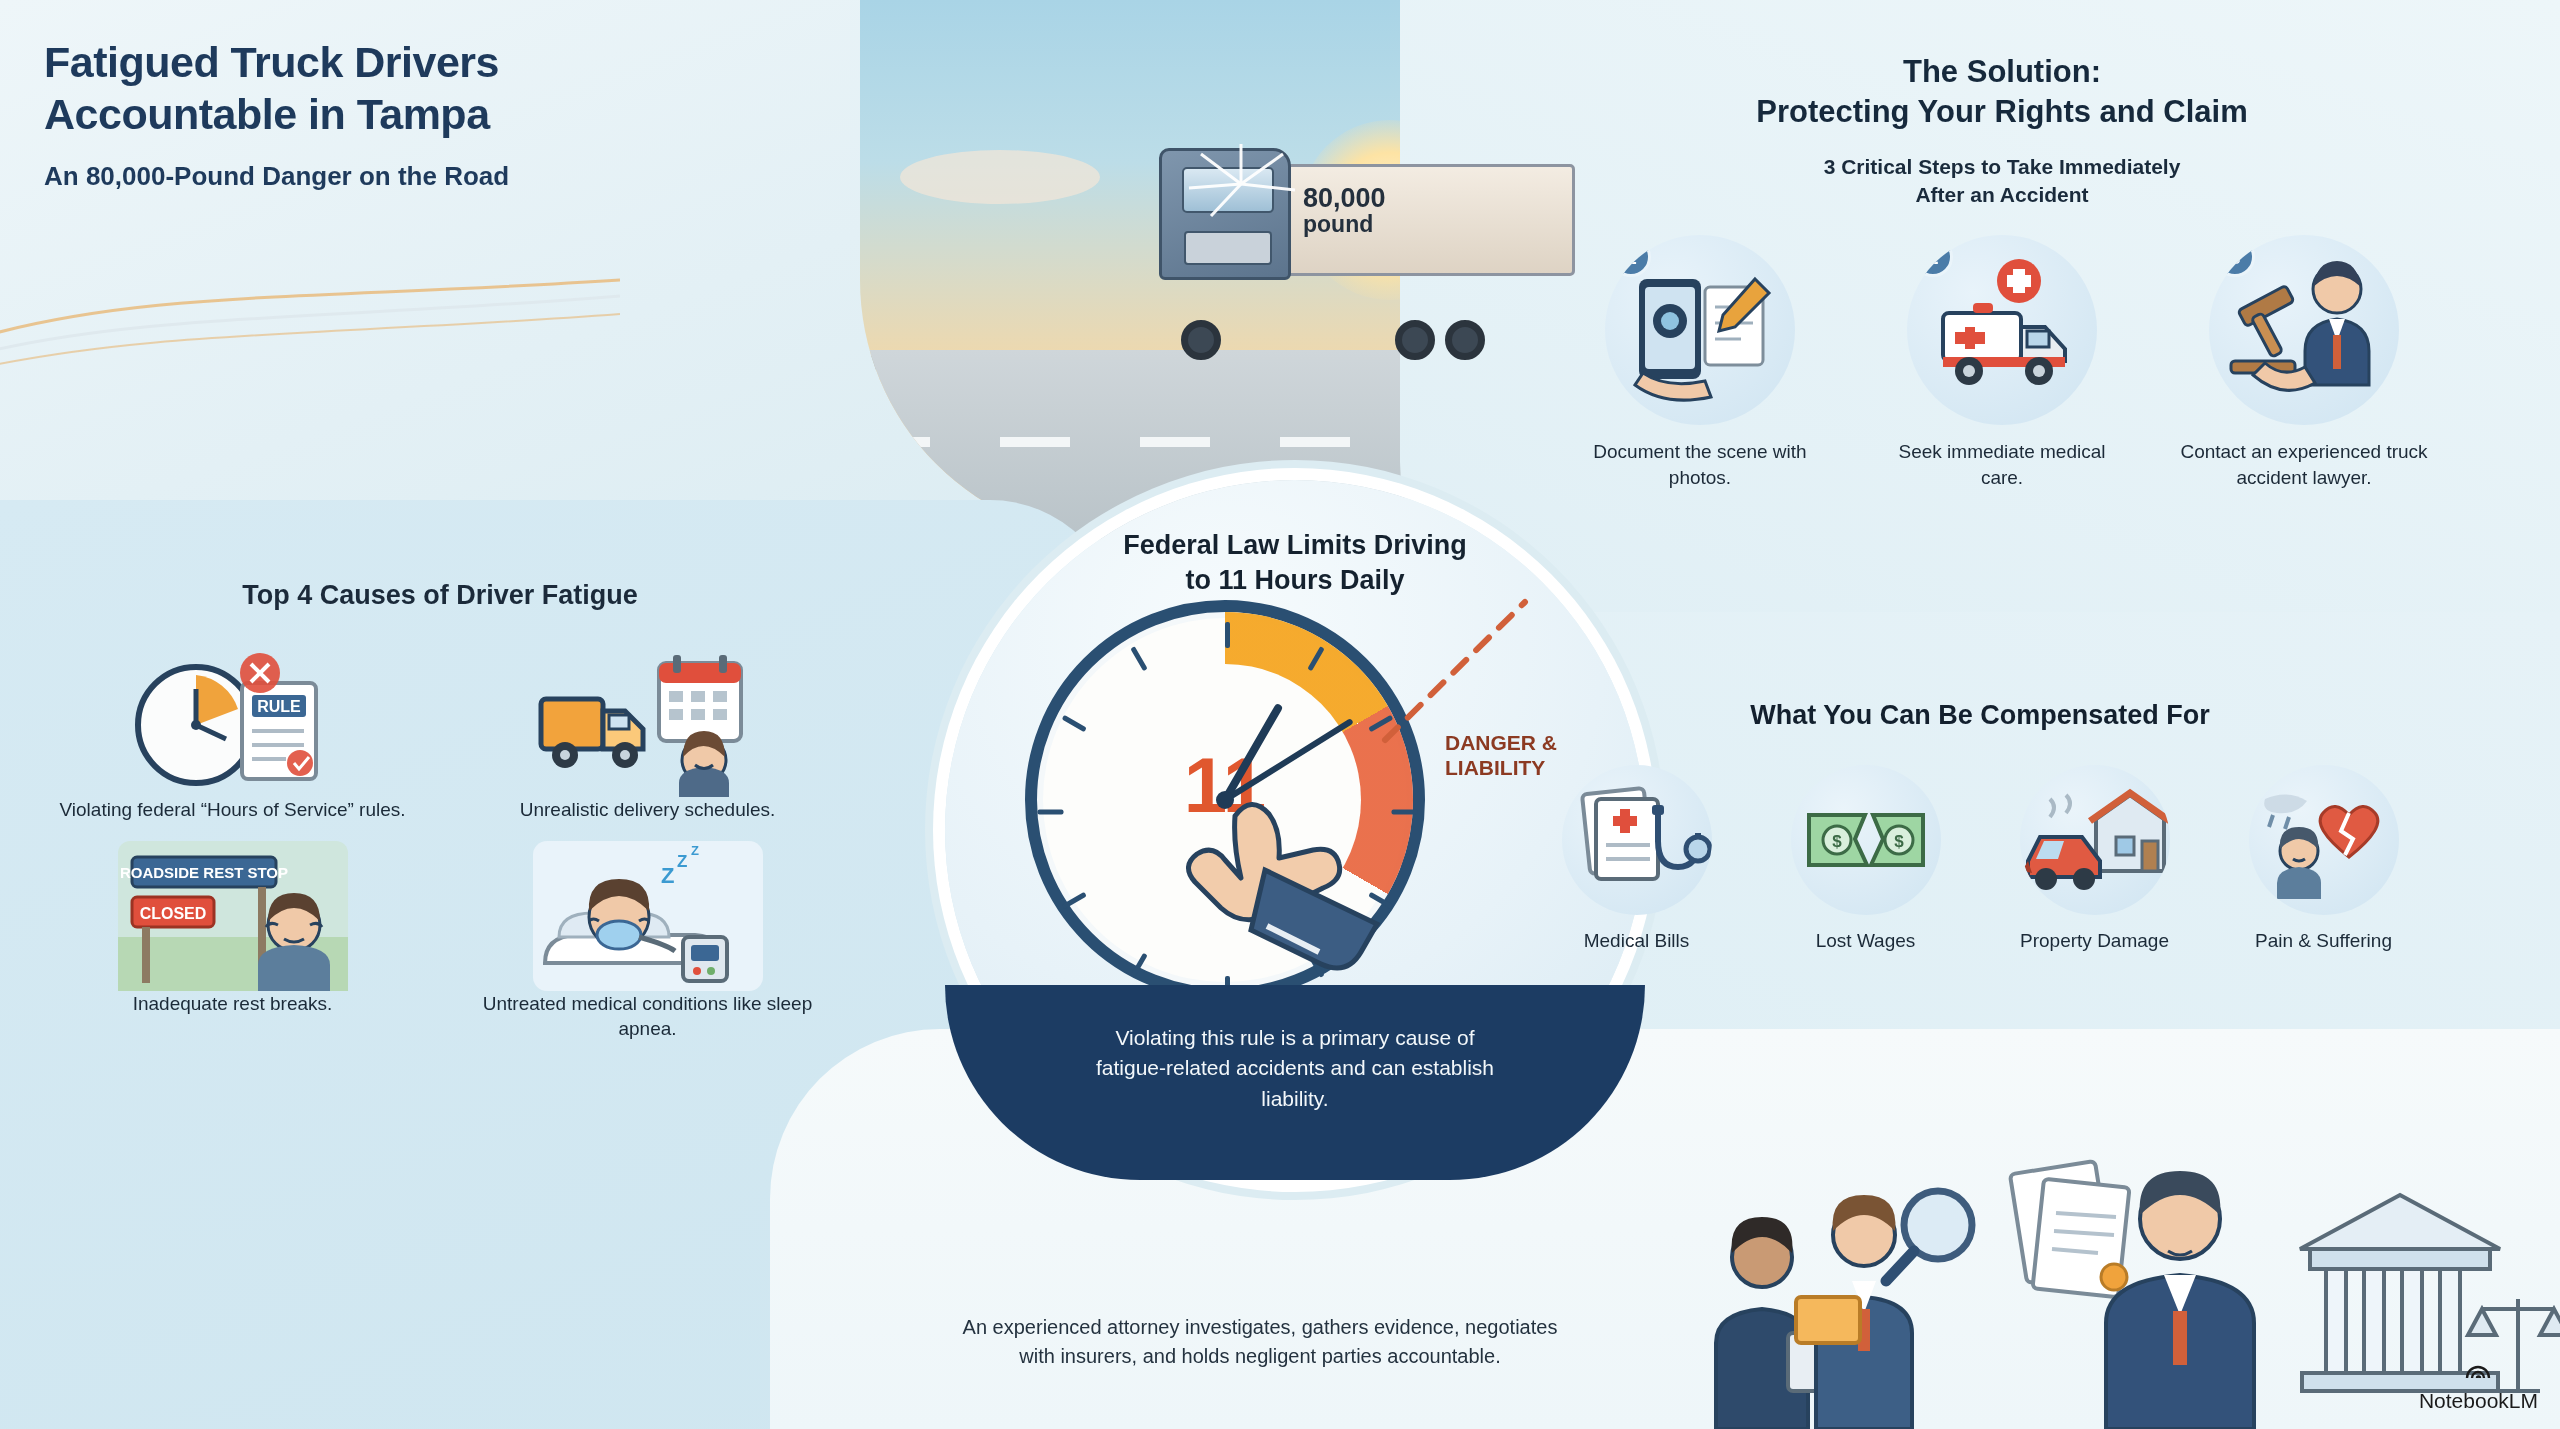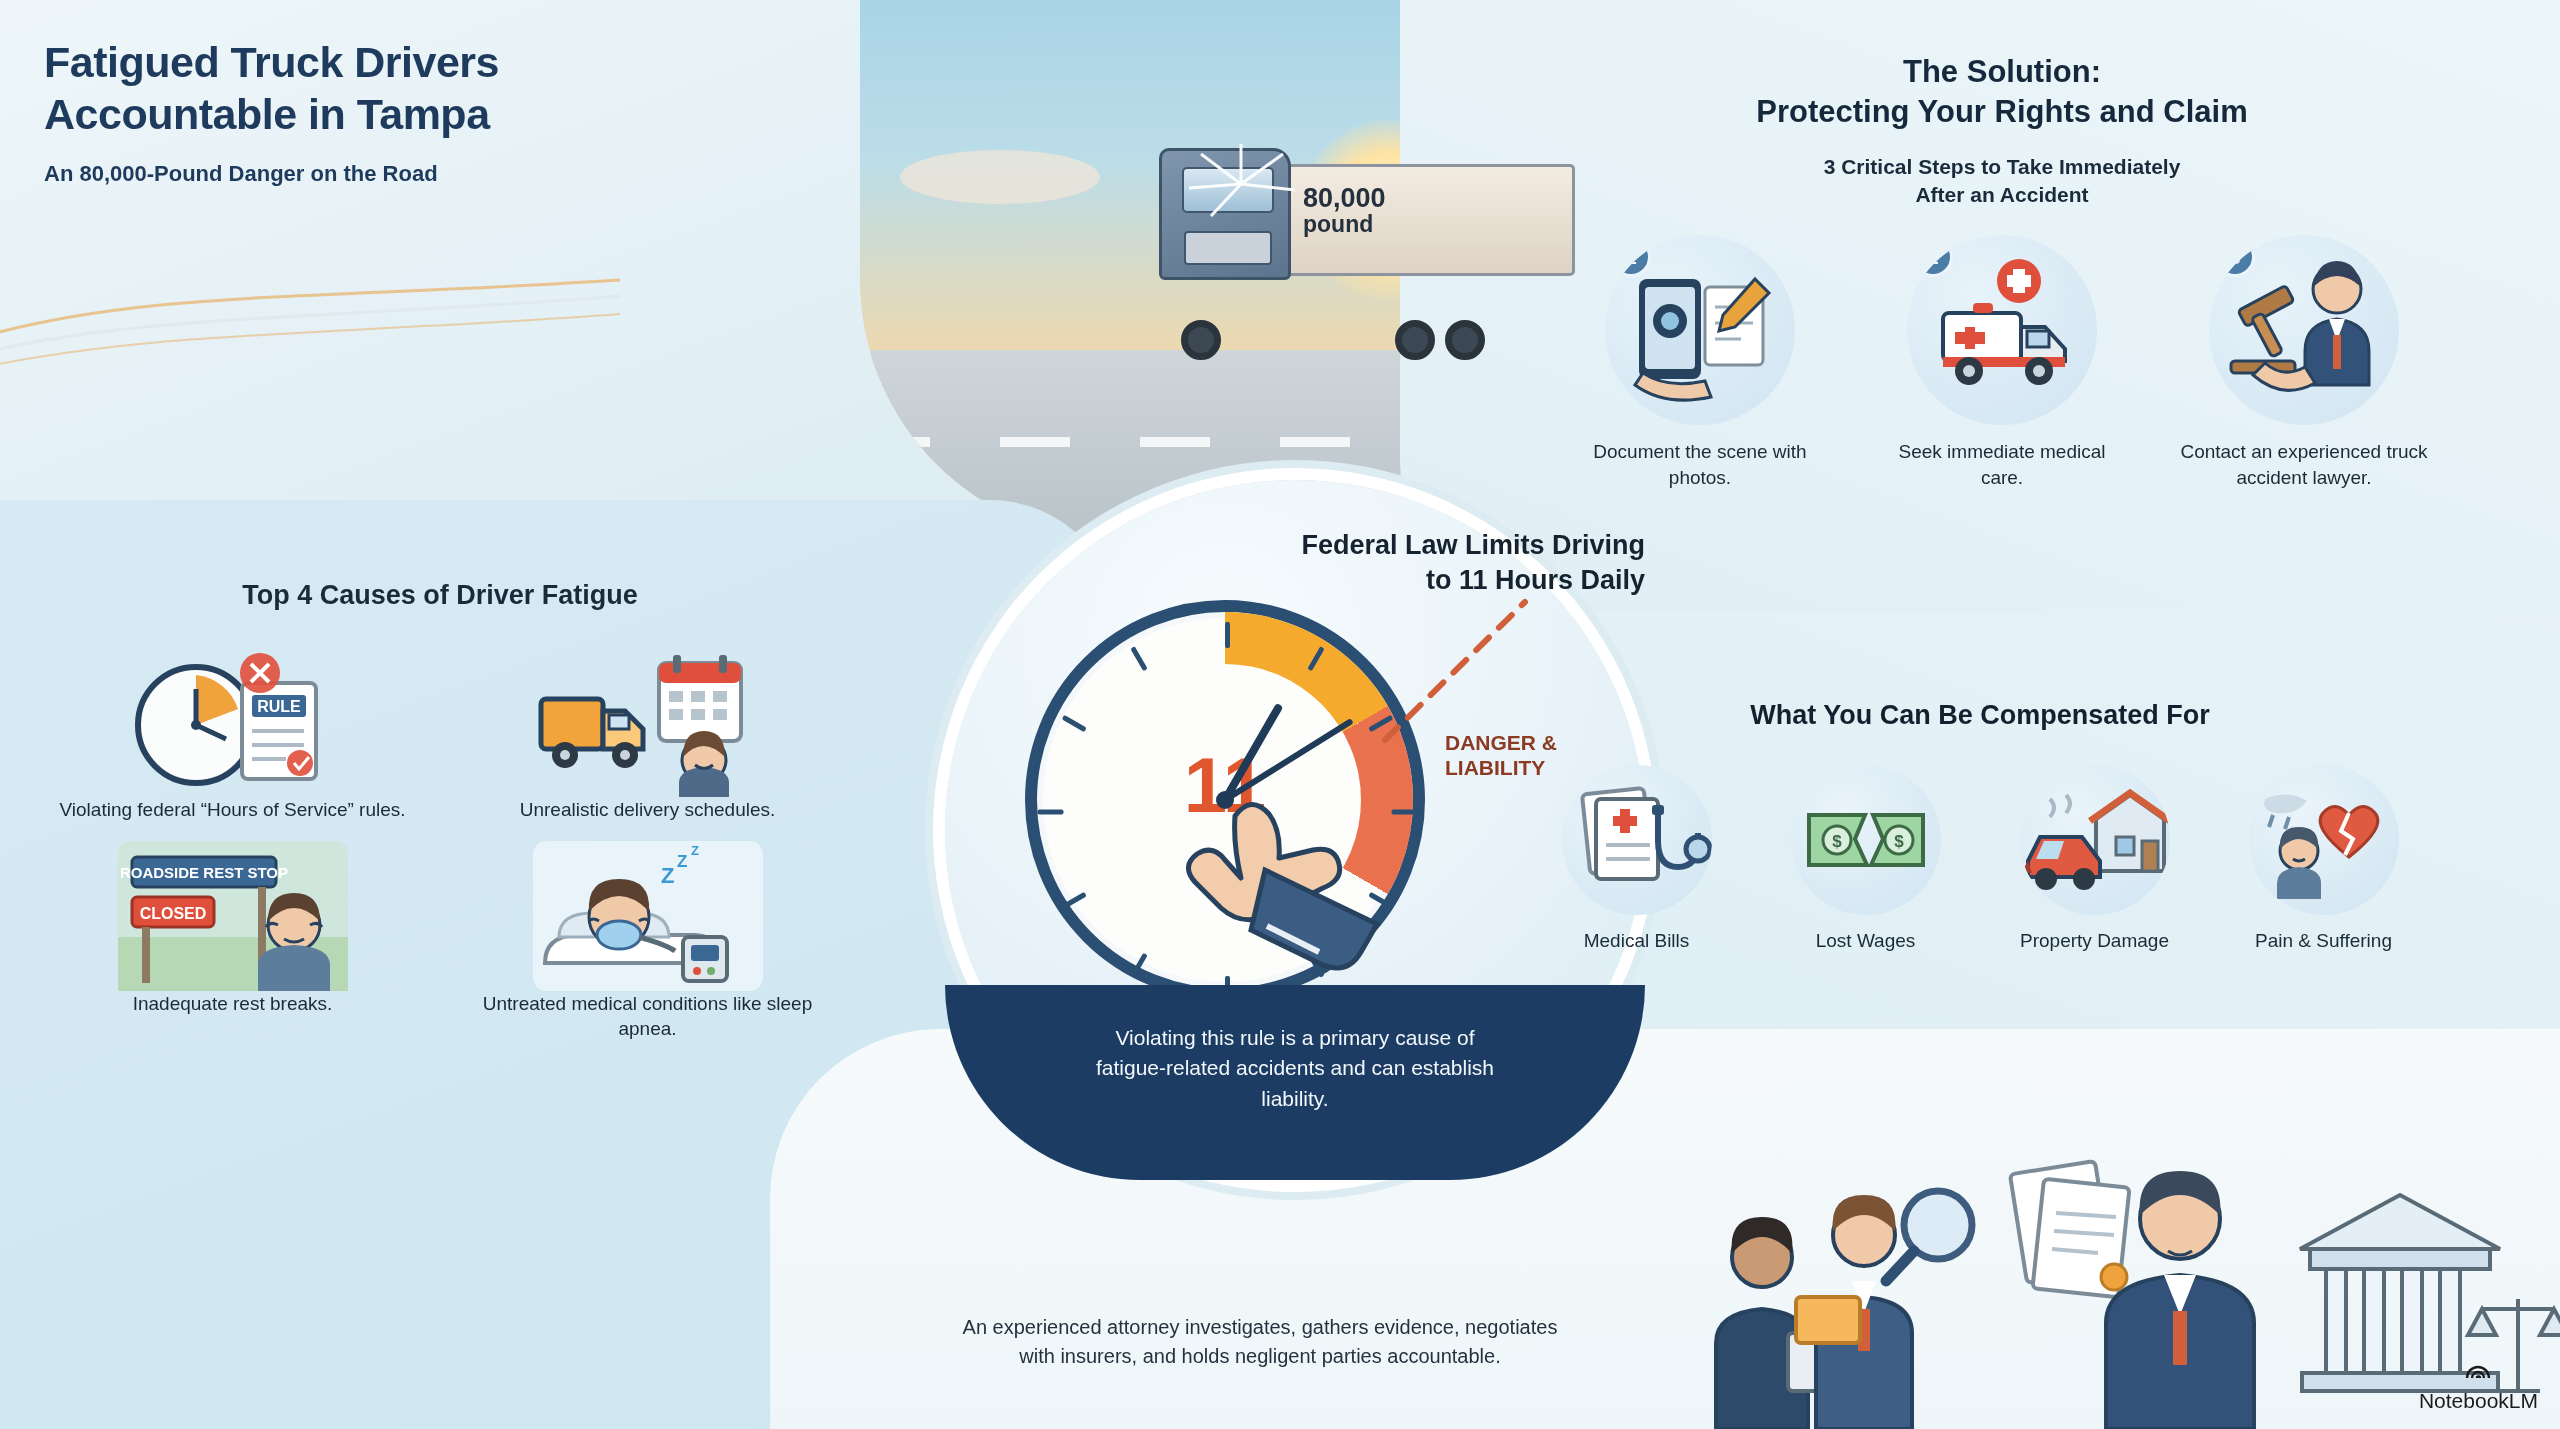--- a/index.html
+++ b/index.html
@@ -67,21 +67,21 @@
     border-top-left-radius: 170px;
   }
 
   
   .title-block { position: absolute; left: 44px; top: 36px; width: 620px; }
   .main-title {
     font-size: 43px; font-weight: 700; color: #1e3a5c; line-height: 1.22;
     letter-spacing: -.5px;
   }
   .sub-title {
-    margin-top: 20px; font-size: 22px; font-weight: 700; color: #1e3a5c;
+    margin-top: 20px; font-size: 26px; font-weight: 700; color: #1e3a5c;
   }
   .sub-body {
     margin-top: 8px; font-size: 17px; color: #33495e; line-height: 1.45;
     width: 430px;
   }
   .swoosh {
     position: absolute; left: -20px; top: 270px; width: 640px; height: 120px;
     overflow: hidden; pointer-events: none;
   }
 
@@ -162,21 +162,21 @@
   .cause-cap { font-size: 19px; color: #1b2a38; line-height: 1.35; }
 
   
   .clockwrap {
     position: absolute; left: 945px; top: 480px; width: 700px; height: 700px;
     border-radius: 50%;
     background: radial-gradient(circle at 40% 22%,#f6fbfd 0%,#e7f2f8 55%,#d7e9f2 100%);
     box-shadow: 0 0 0 12px #ffffff, 0 0 0 20px #dcecf2;
   }
   .clock-heading {
-    position: absolute; left: 0; right: 0; top: 48px; text-align: right;
+    position: absolute; left: 0; right: 0; top: 48px; text-align: center;
     font-size: 27px; font-weight: 700; color: #15222f; line-height: 1.3;
   }
   .clock-face {
     position: absolute; left: 80px; top: 120px; width: 400px; height: 400px;
     border-radius: 50%; background: #fdfdfb; border: 12px solid #2a4f72;
     box-shadow: inset 0 0 0 6px #f4f8fa;
   }
   .arc-orange {
     position: absolute; inset: 0; border-radius: 50%;
     background: conic-gradient(from 0deg,#f5a623 0deg 60deg, transparent 60deg 360deg);

